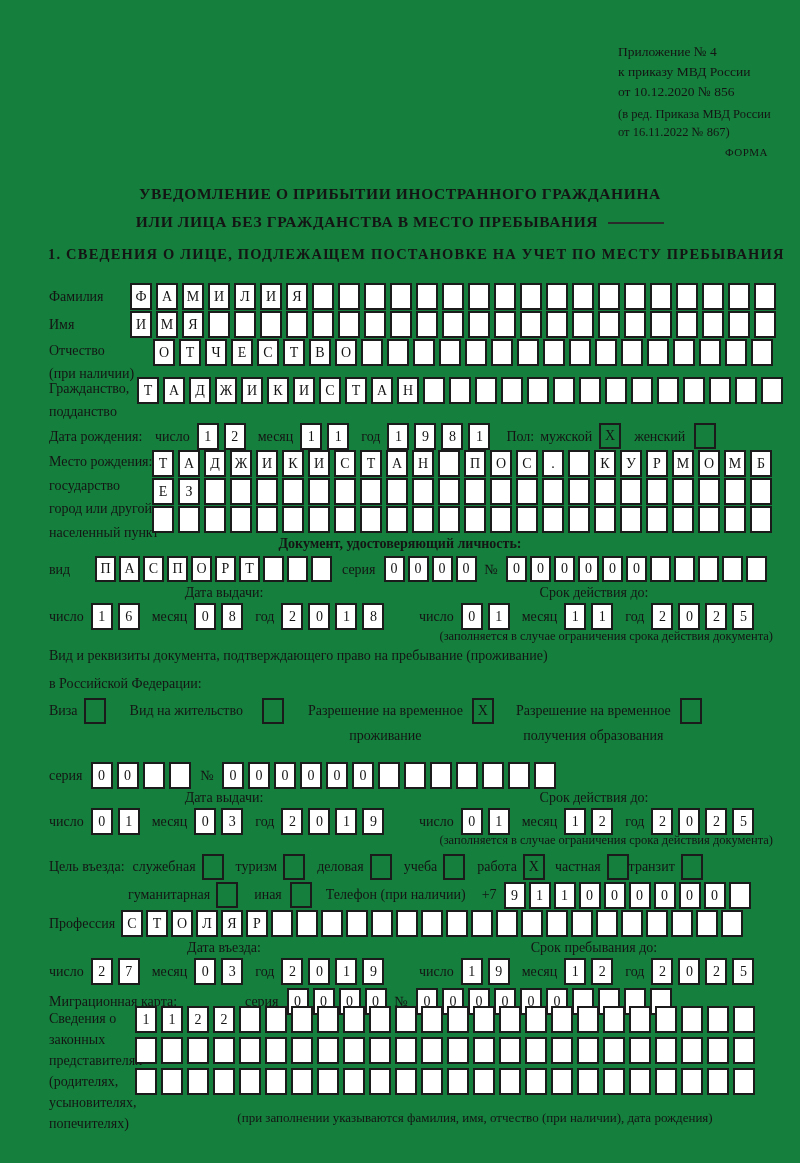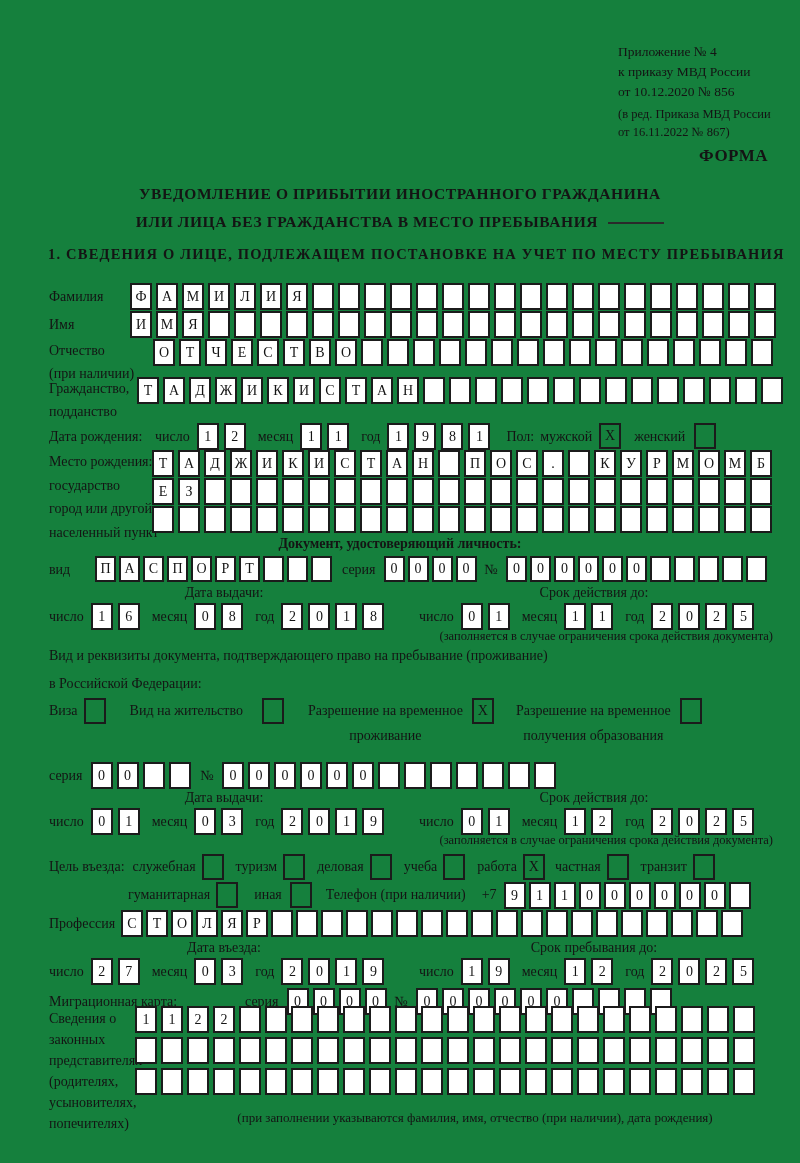--- a/index.html
+++ b/index.html
@@ -22,21 +22,21 @@
   .row-vid .cells{gap:3px;}
   .cbox{box-sizing:border-box;width:22px;height:26px;border:2px solid #1b1b1b;
     display:inline-flex;align-items:center;justify-content:center;font-size:14px;flex:0 0 auto;}
   .dg{display:inline-flex;align-items:flex-start;}
   .dg .dglab{font-size:14px;line-height:27px;margin:0 7px 0 12px;}
   .dg .dglab:first-child{margin-left:0;}
   .dg .cells{gap:5px;}
   .note{position:absolute;font-size:12.5px;}
   .hdrsmall{font-size:13.5px;line-height:20px;}
   .amend{font-size:12.5px;line-height:18px;margin-top:3px;}
-  .forma{font-weight:bold;font-size:17px;letter-spacing:.5px;}
+  .forma{font-weight:normal;font-size:11px;letter-spacing:.5px;}
   .title{font-weight:bold;font-size:15.5px;line-height:28px;text-align:center;letter-spacing:.6px;}
   .title-underline{display:inline-block;width:56px;border-bottom:2px solid #2a2a2a;margin-left:10px;transform:translateY(-3px);}
   .sechead{font-weight:bold;font-size:14.5px;letter-spacing:1.2px;white-space:nowrap;}
   .dochead{font-weight:bold;font-size:14px;text-align:center;}
   .dph{font-size:14px;text-align:center;}
   .optcol{font-size:14px;line-height:25px;text-align:center;}
   .olbl{font-size:14px;line-height:26px;}
   .colcells{display:flex;flex-direction:column;}
 </style>
 </head>
@@ -491,21 +491,21 @@
     <span class="olbl" style="margin-left:12px;margin-right:6px;">туризм</span>
     <span class="cbox"></span>
     <span class="olbl" style="margin-left:12px;margin-right:6px;">деловая</span>
     <span class="cbox"></span>
     <span class="olbl" style="margin-left:12px;margin-right:6px;">учеба</span>
     <span class="cbox"></span>
     <span class="olbl" style="margin-left:12px;margin-right:6px;">работа</span>
     <span class="cbox">X</span>
     <span class="olbl" style="margin-left:10px;margin-right:6px;">частная</span>
     <span class="cbox"></span>
-    <span class="olbl" style="margin-left:12px;margin-right:6px;">транзит</span>
+    <span class="olbl" style="margin-left:0;margin-right:6px;">транзит</span>
     <span class="cbox"></span>
   </div>
 
   <div class="row" style="top:882px;left:128px;">
     <span class="olbl" style="margin-right:6px;">гуманитарная</span>
     <span class="cbox"></span>
     <span class="olbl" style="margin-left:16px;margin-right:8px;">иная</span>
     <span class="cbox"></span>
     <span class="olbl" style="margin-left:14px;">Телефон (при наличии)</span>
     <span class="olbl" style="margin-left:16px;margin-right:7px;">+7</span>

